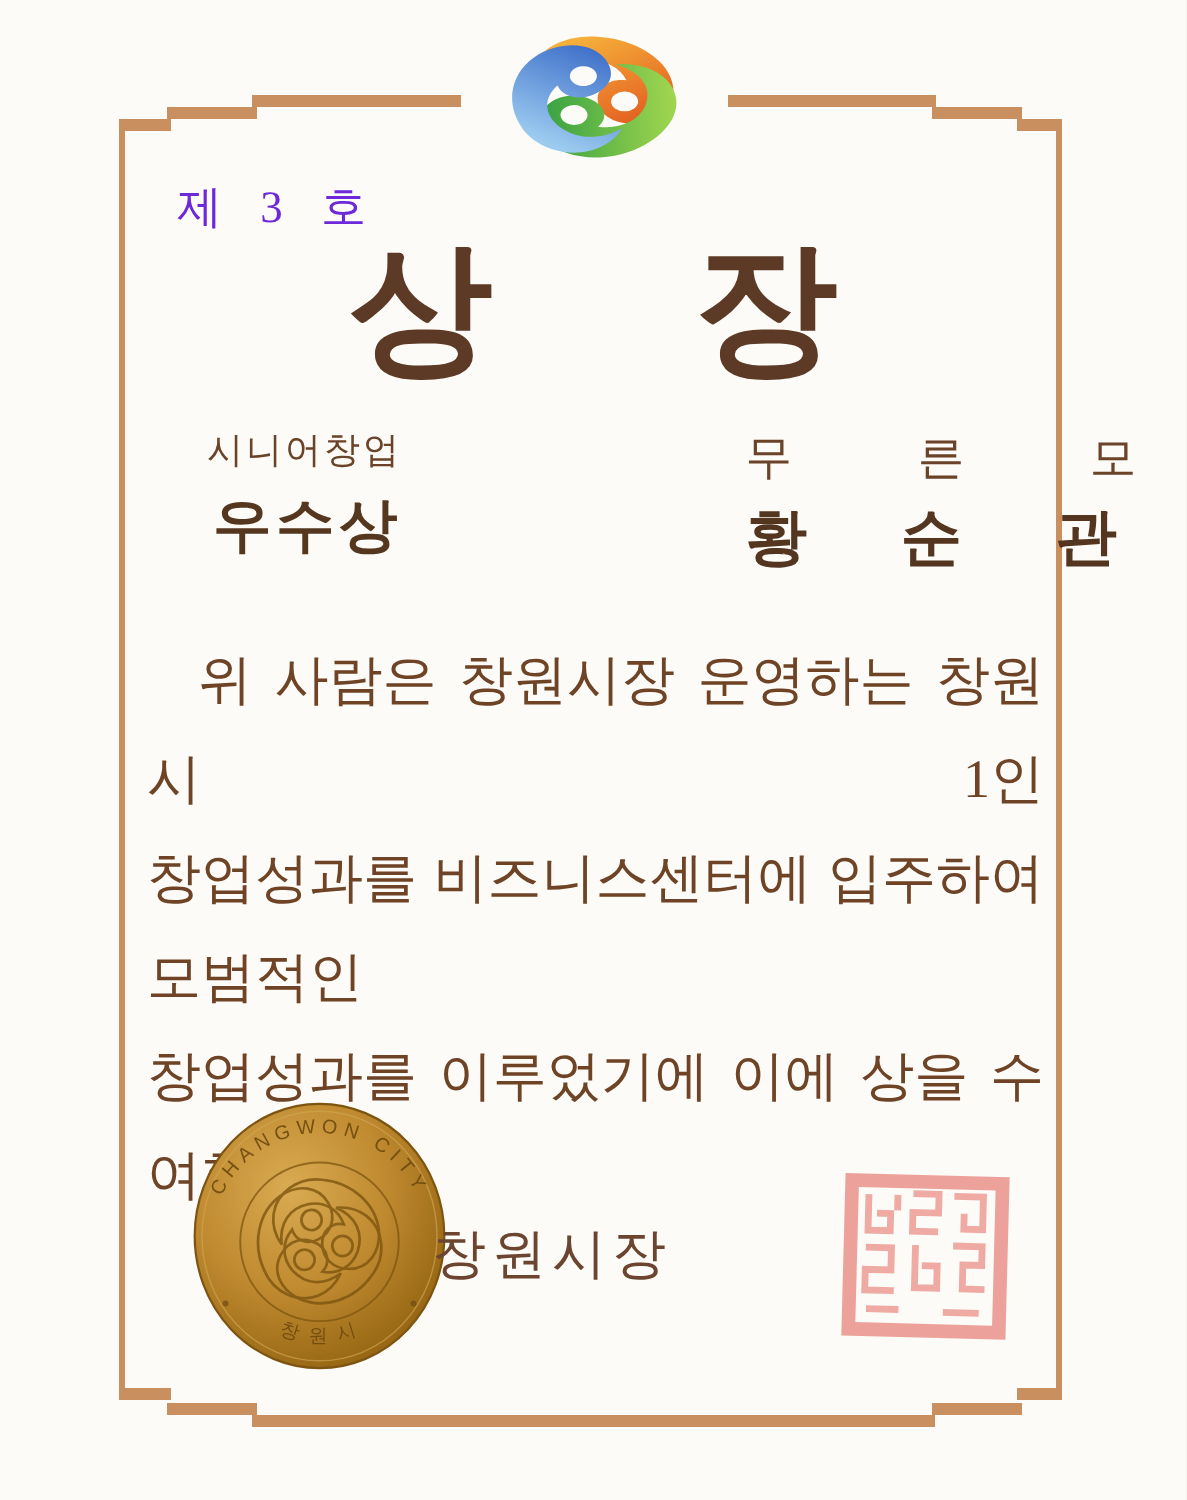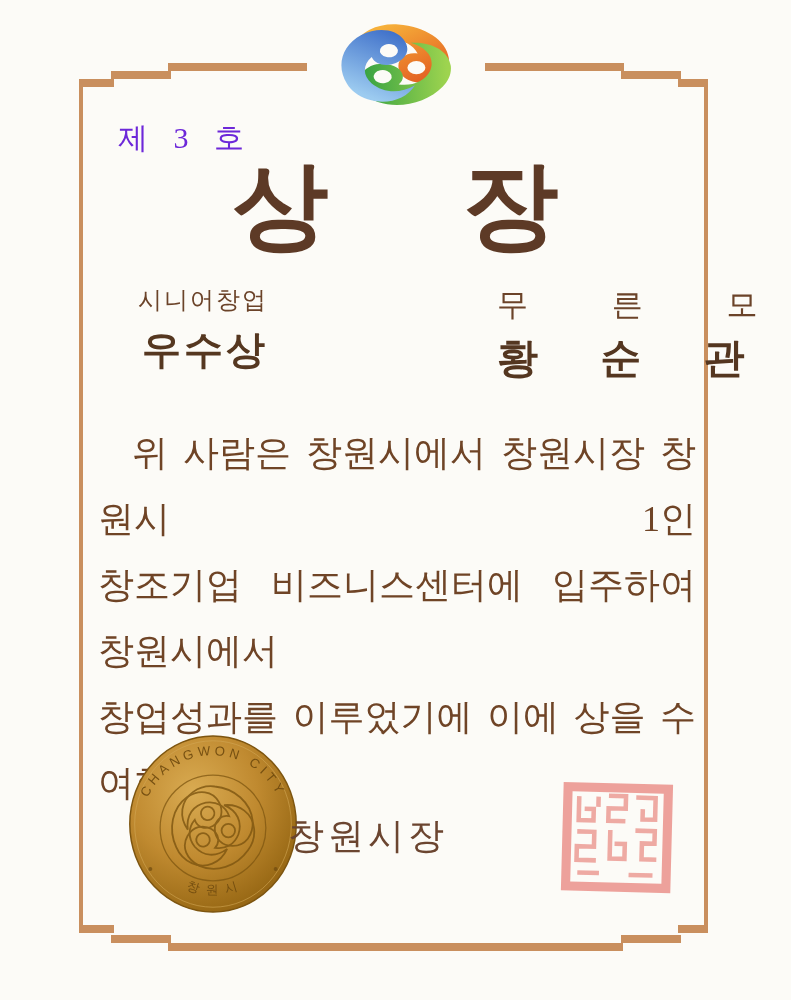--- a/index.html
+++ b/index.html
@@ -128,22 +128,22 @@
     <div class="award-category">시니어창업</div>
     <div class="award-prize">우수상</div>
   </div>
 
   <div class="abs recipient-block">
     <div class="recipient-org">무 른 모</div>
     <div class="recipient-name">황 순 관</div>
   </div>
 
   <div class="abs body-text">
-    <div class="body-line first">위 사람은 창원시에서 창원시장 창원시 1인</div>
-    <div class="body-line">창조기업 비즈니스센터에 입주하여 창원시에서</div>
+    <div class="body-line first">위 사람은 창원시장 운영하는 창원시 1인</div>
+    <div class="body-line">창업성과를 비즈니스센터에 입주하여 모범적인</div>
     <div class="body-line">창업성과를 이루었기에 이에 상을 수여합니다.</div>
   </div>
 
 
   <svg class="abs medal" viewBox="-90 -95 180 190">
     <defs>
       <radialGradient id="goldGrad" cx="38%" cy="32%" r="85%">
         <stop offset="0" stop-color="#d9ab52"></stop>
         <stop offset="0.45" stop-color="#c08a30"></stop>
         <stop offset="0.8" stop-color="#9a6a16"></stop>

